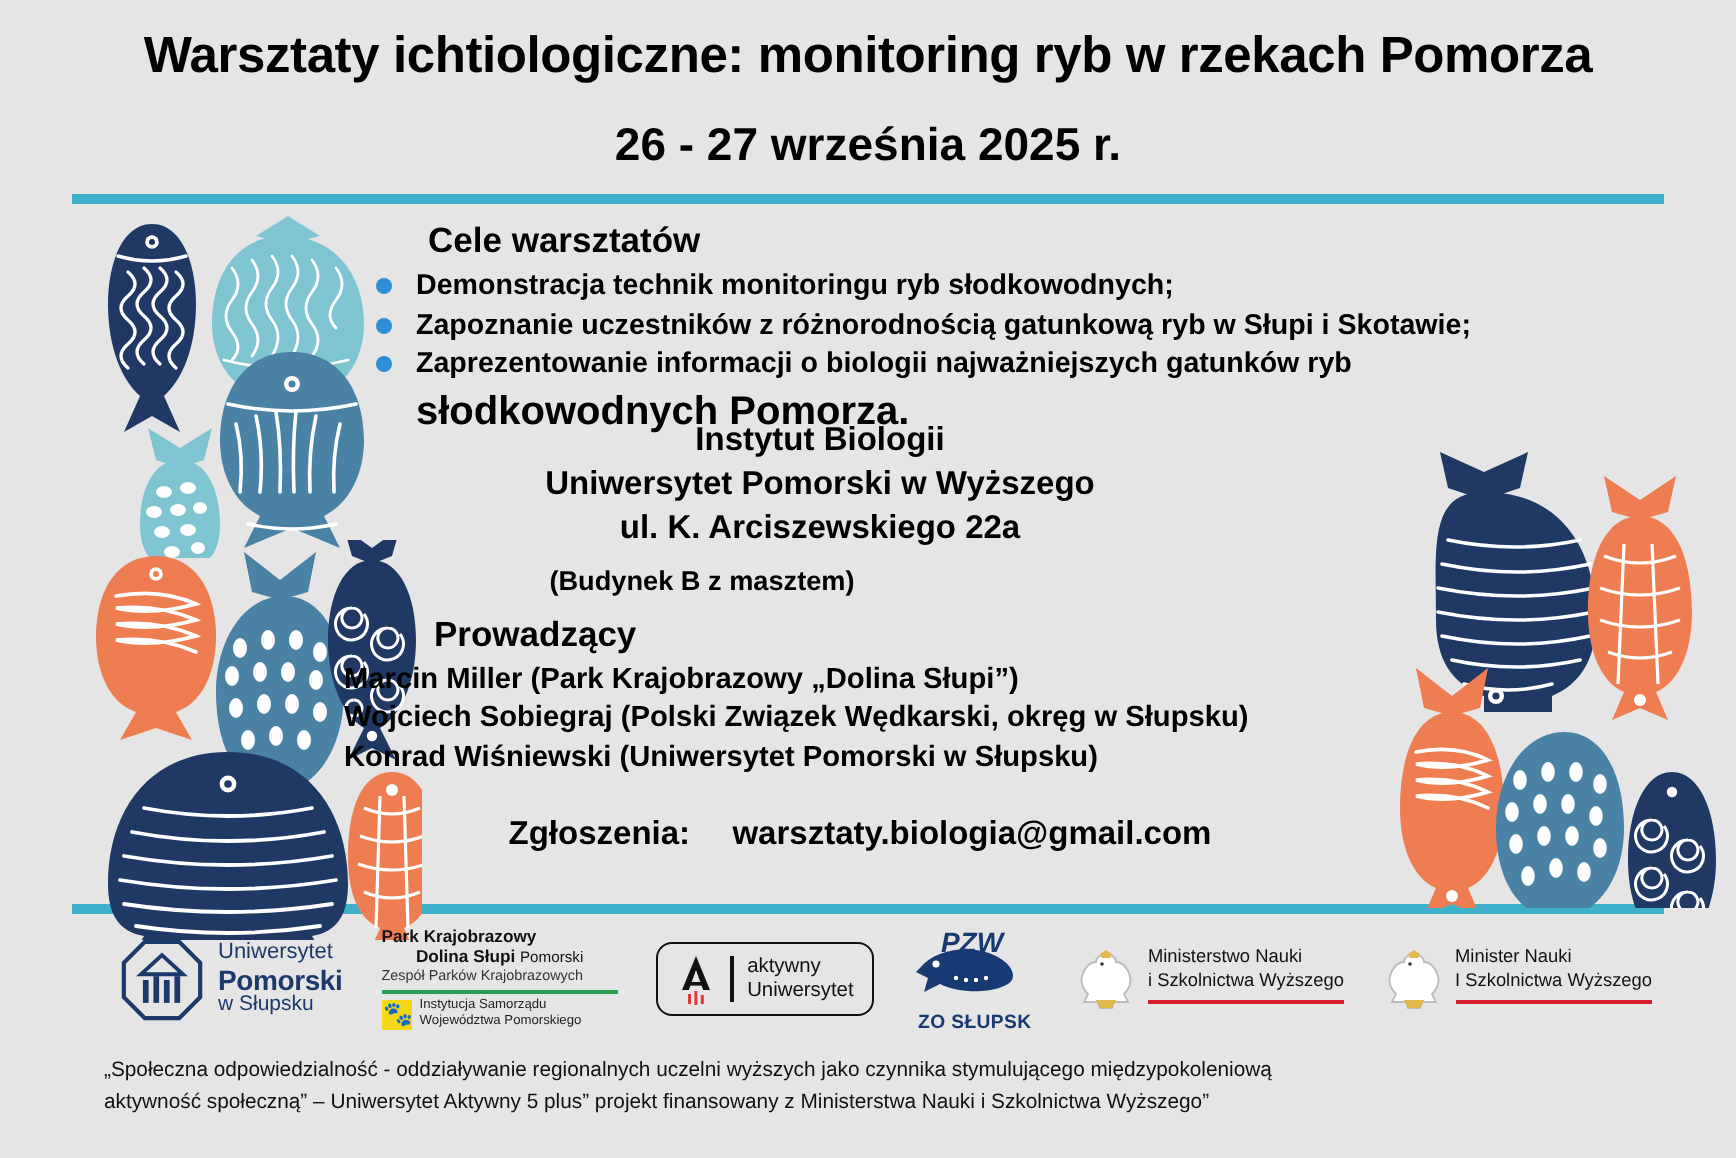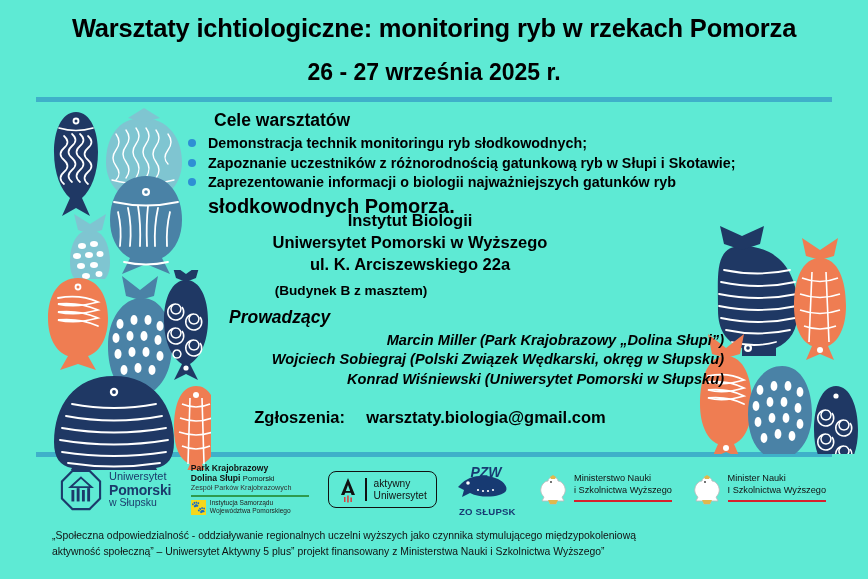--- a/index.html
+++ b/index.html
@@ -3,21 +3,21 @@
 <meta charset="utf-8">
 <title>Poster</title>
 <style>
   html,body{margin:0;padding:0;background:#ffffff;}
   body{
     width:868px;height:579px;
     font-family:"Liberation Sans","DejaVu Sans",sans-serif;
     color:#111111;
     overflow:hidden;position:relative;
   }
-  .poster{position:relative;width:868px;height:579px;background:#5eead4;}
+  .poster{position:relative;width:868px;height:579px;background:#e5e5e5;}
 
   
   .header{padding-top:14px;text-align:center;}
   .title{
     font-size:25.5px;font-weight:bold;letter-spacing:-0.2px;
     color:#000;line-height:1.15;
   }
   .subtitle{
     font-size:23px;font-weight:bold;color:#000;
     margin-top:16px;line-height:1.15;
@@ -51,27 +51,27 @@
     padding-left:22px;line-height:1.32;
   }
 
   .address{position:absolute;left:150px;top:108px;width:520px;text-align:center;}
   .address .line{font-size:16.5px;font-weight:bold;color:#000;line-height:1.33;}
   .address .note{
     font-size:13.6px;font-weight:bold;color:#000;
     margin-top:7px;margin-right:118px;
   }
 
-  .leaders{position:absolute;left:184px;top:205px;width:540px;font-style:italic;}
+  .leaders{position:absolute;left:172px;top:205px;width:540px;}
   .leaders-head{
     font-size:17.5px;font-weight:bold;color:#000;
     margin-left:45px;margin-bottom:3px;
   }
   .leaders .name{
-    font-size:14.6px;font-weight:bold;color:#000;line-height:1.35;text-align:right;
+    font-size:14.6px;font-weight:bold;color:#000;line-height:1.35;
   }
 
   .signup{
     position:absolute;left:150px;top:306px;width:560px;text-align:center;
     font-size:16.5px;font-weight:bold;color:#000;
   }
   .signup .gap{display:inline-block;width:12px;}
 
   
   .fish-left-top{position:absolute;left:46px;top:2px;}
@@ -89,21 +89,21 @@
   
   .up-mark{width:42px;height:42px;flex:0 0 auto;}
   .up-text{margin-left:7px;line-height:1.05;color:#1b3a6b;}
   .up-text .l1{font-size:11px;}
   .up-text .l2{font-size:14px;font-weight:bold;letter-spacing:-0.2px;}
   .up-text .l3{font-size:10.5px;}
 
   
   .pk{line-height:1.12;}
   .pk .l1{font-size:8.6px;font-weight:bold;color:#111;}
-  .pk .l2{font-size:8.6px;font-weight:bold;color:#111;}
+  .pk .l2{font-size:8.6px;font-weight:bold;color:#111;text-align:center;}
   .pk .l2 span.reg{font-weight:normal;font-size:7.6px;}
   .pk .l3{font-size:7.2px;color:#333;margin-top:1px;}
   .pk .bar{height:2px;background:#2e9b4e;margin:3px 0 2px 0;width:118px;}
   .pk .inst{display:flex;align-items:center;}
   .pk .griffin{
     width:15px;height:15px;background:#f5d71a;flex:0 0 auto;
     position:relative;overflow:hidden;
   }
   .pk .griffin .g{
     position:absolute;left:1px;top:1px;font-size:12px;line-height:12px;color:#111;

